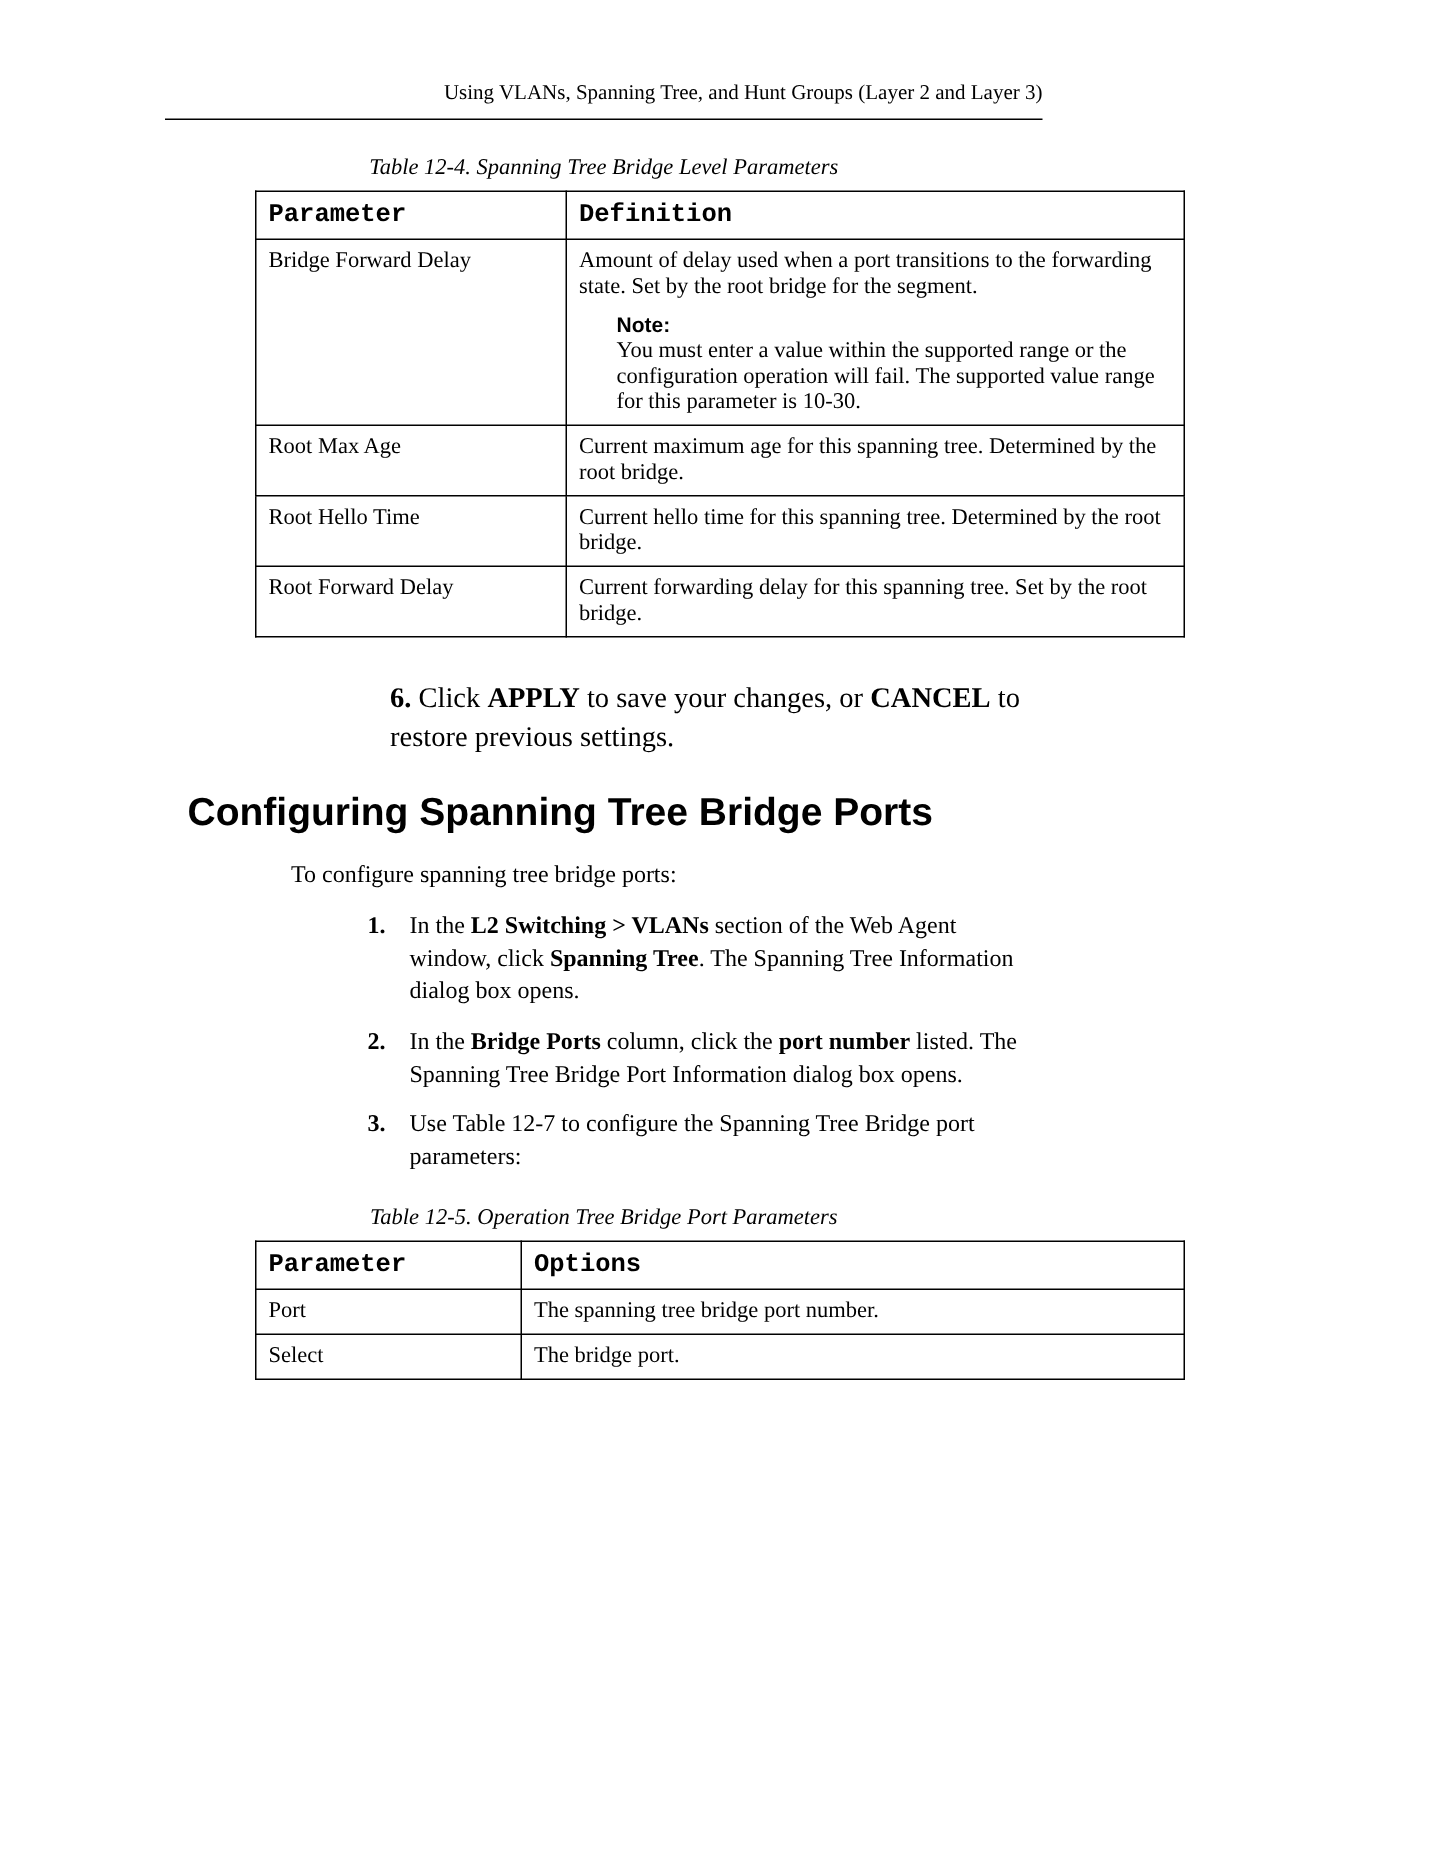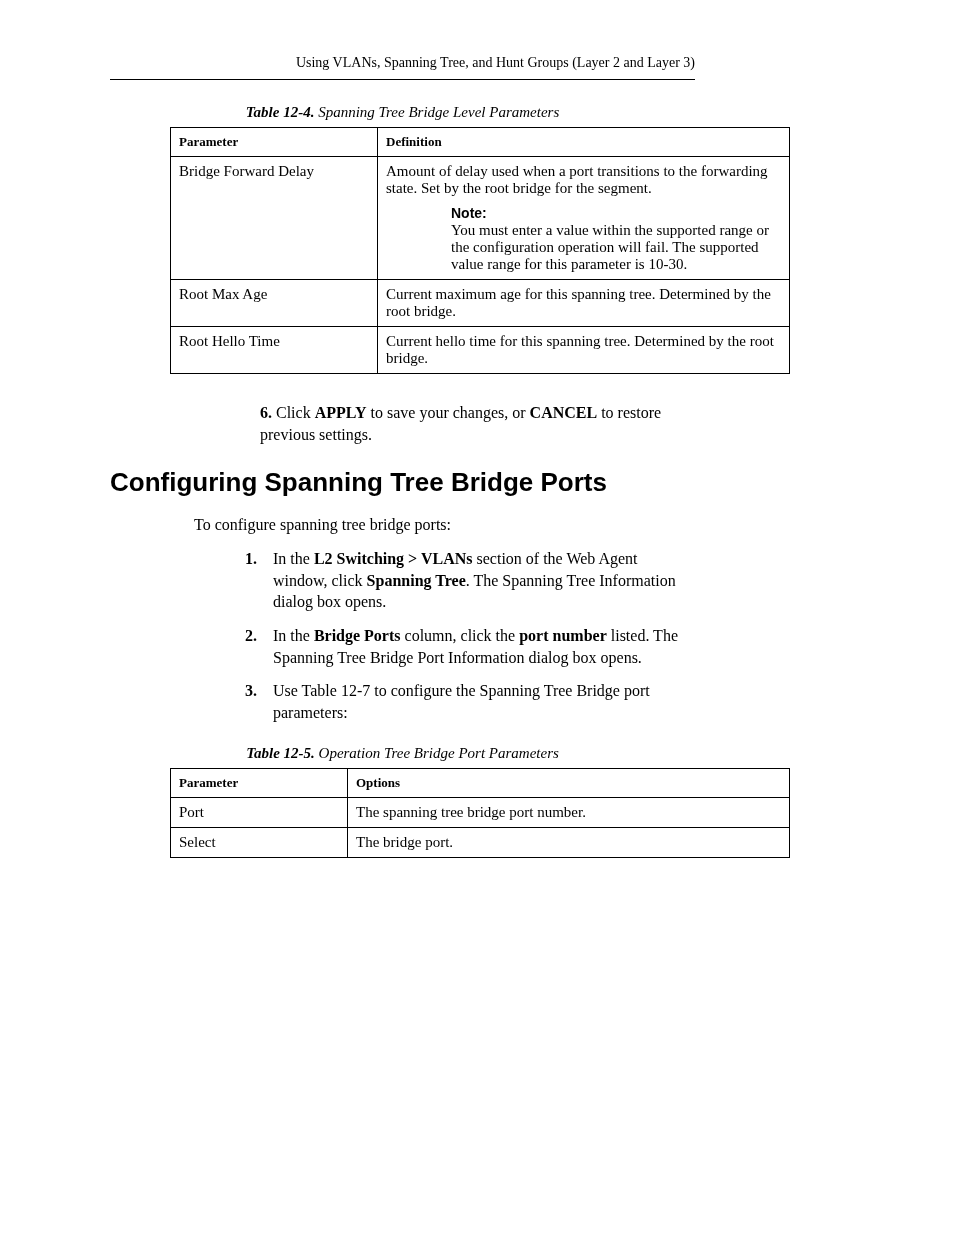--- a/index.html
+++ b/index.html
@@ -29,63 +29,63 @@
   }
   .table-caption {
     text-align: center;
     font-style: italic;
     font-weight: bold;
     font-size: 15px;
     margin: 4px 0 6px 0;
   }
   .table-caption .cap-label {
     font-style: italic;
-    font-weight: bold;
+    font-weight: normal;
   }
   .table-caption .cap-title {
     font-style: italic;
     font-weight: normal;
   }
   table.data-table {
     border-collapse: collapse;
     width: 620px;
     margin-left: 60px;
     margin-bottom: 28px;
   }
   table.data-table th, table.data-table td {
     border: 1px solid #000;
     padding: 6px 8px;
     text-align: left;
     vertical-align: top;
     font-size: 15px;
   }
   table.data-table th {
-    font-family: Liberation Serif, serif;
-    font-weight: bold;
-    font-size: 13px;
+    font-family: Liberation Mono, monospace;
+    font-weight: bold;
+    font-size: 17px;
     margin-left: 32px;
   }
   .t1-c1 { width: 190px; }
   .t2-c1 { width: 160px; }
   .note-block {
     margin-top: 8px;
-    margin-left: 65px;
+    margin-left: 25px;
     position: relative;
   }
   .note-label {
     font-family: Arial, Helvetica, sans-serif;
     font-weight: bold;
     font-size: 14px;
   }
   .note-text {
     display: block;
   }
   .body-para {
     margin: 0 0 18px 150px;
-    font-size: 16px;
+    font-size: 19px;
     line-height: 1.35;
   }
   .num-list {
     margin: 0 0 0 135px;
     padding: 0;
     list-style: none;
   }
   .num-list li {
     margin-bottom: 12px;
     line-height: 1.35;
@@ -95,21 +95,21 @@
   }
   .num-list li .num {
     position: absolute;
     left: 0;
     font-weight: bold;
   }
   .section-title {
     font-family: Arial, Helvetica, sans-serif;
     font-weight: bold;
     font-size: 26px;
-    margin: 22px 0 18px 0;
+    margin: 22px 0 18px 15px;
   }
   .intro-para {
     margin: 0 0 14px 84px;
     font-size: 16px;
   }
   .bold-inline { font-weight: bold; }
   .footer {
     position: absolute;
     bottom: 42px;
     left: 110px;
@@ -158,20 +158,24 @@
           </div>
         </td>
       </tr>
       <tr>
         <td>Root Max Age</td>
         <td>Current maximum age for this spanning tree. Determined by the root bridge.</td>
       </tr>
       <tr>
         <td>Root Hello Time</td>
         <td>Current hello time for this spanning tree. Determined by the root bridge.</td>
+      </tr>
+      <tr>
+        <td>Root Forward Delay</td>
+        <td>Current forwarding delay for this spanning tree. Set by the root bridge.</td>
       </tr>
     </tbody>
   </table>
 
   <p class="body-para">
     <span class="num bold-inline">6.</span>
     <span>Click </span><span class="bold-inline">APPLY</span><span> to save your changes, or </span><span class="bold-inline">CANCEL</span><span> to restore previous settings.</span>
   </p>
 
   <h2 class="section-title">Configuring Spanning Tree Bridge Ports</h2>

